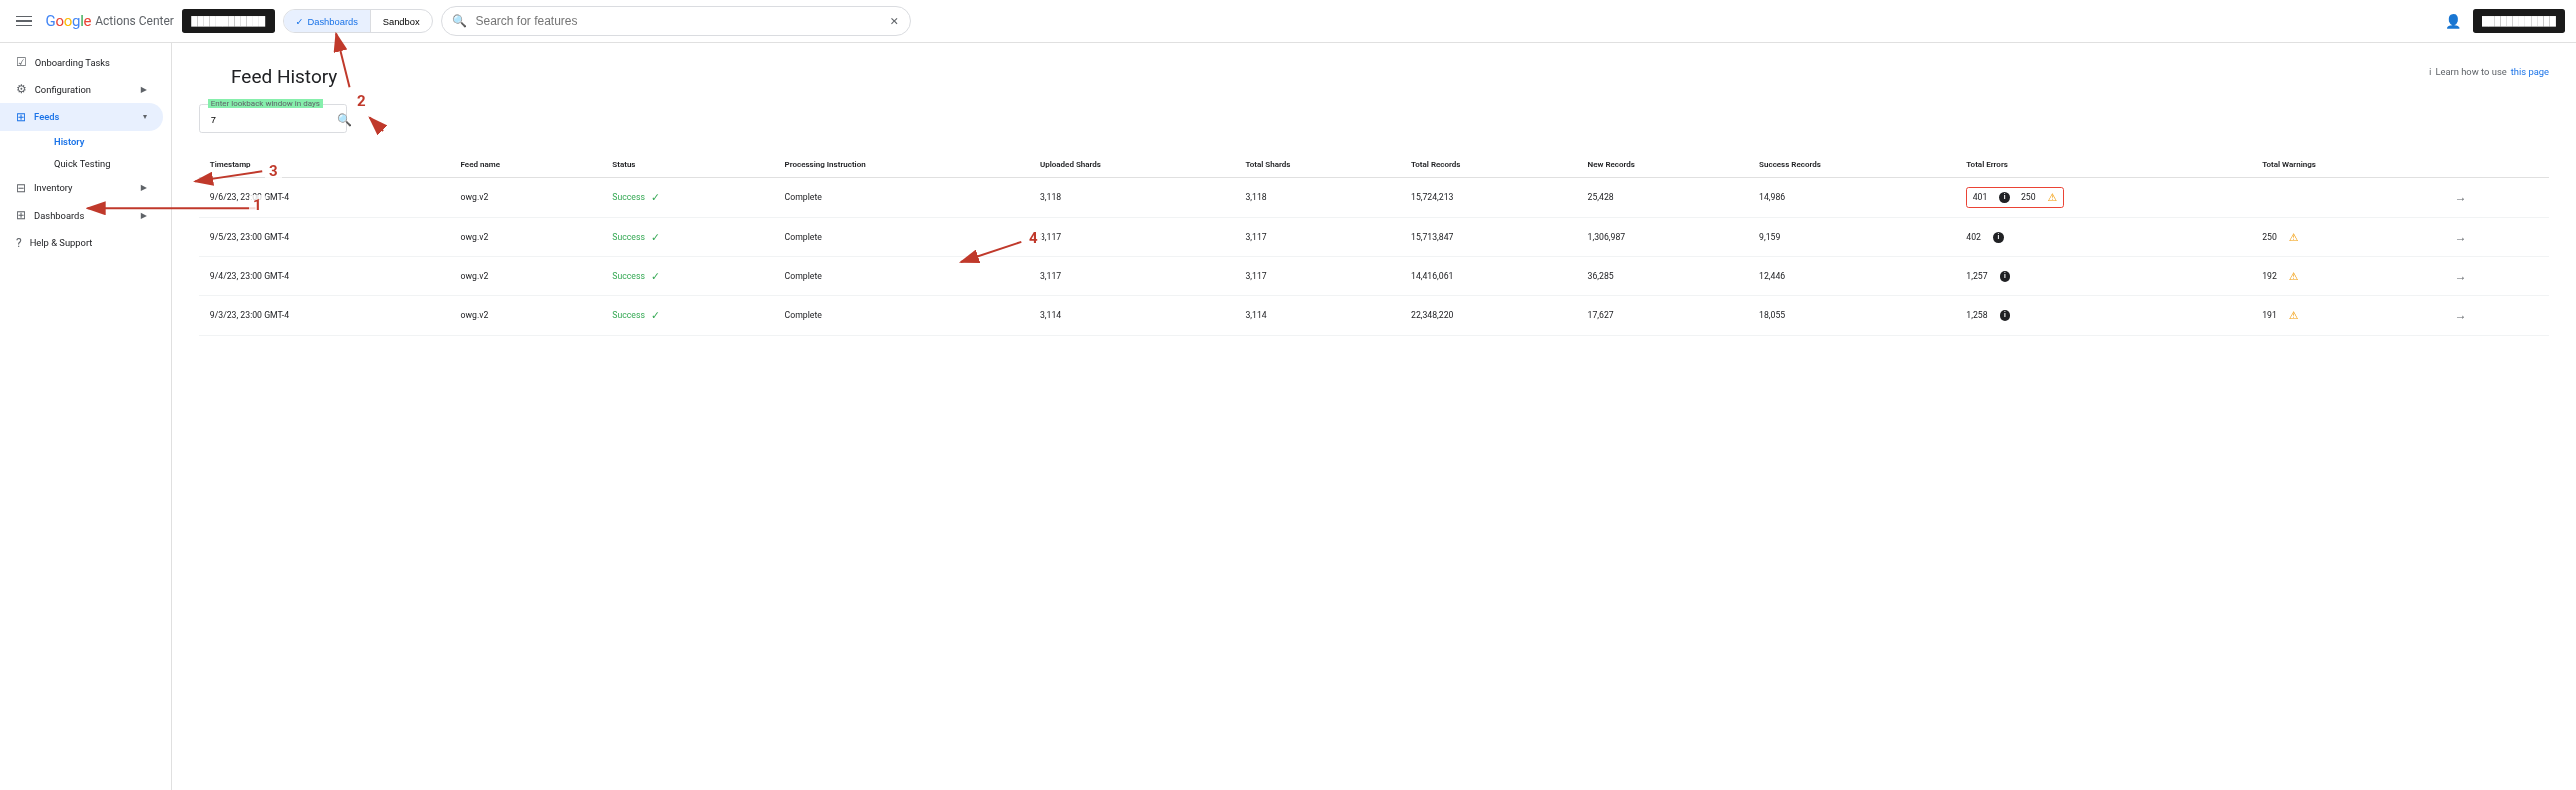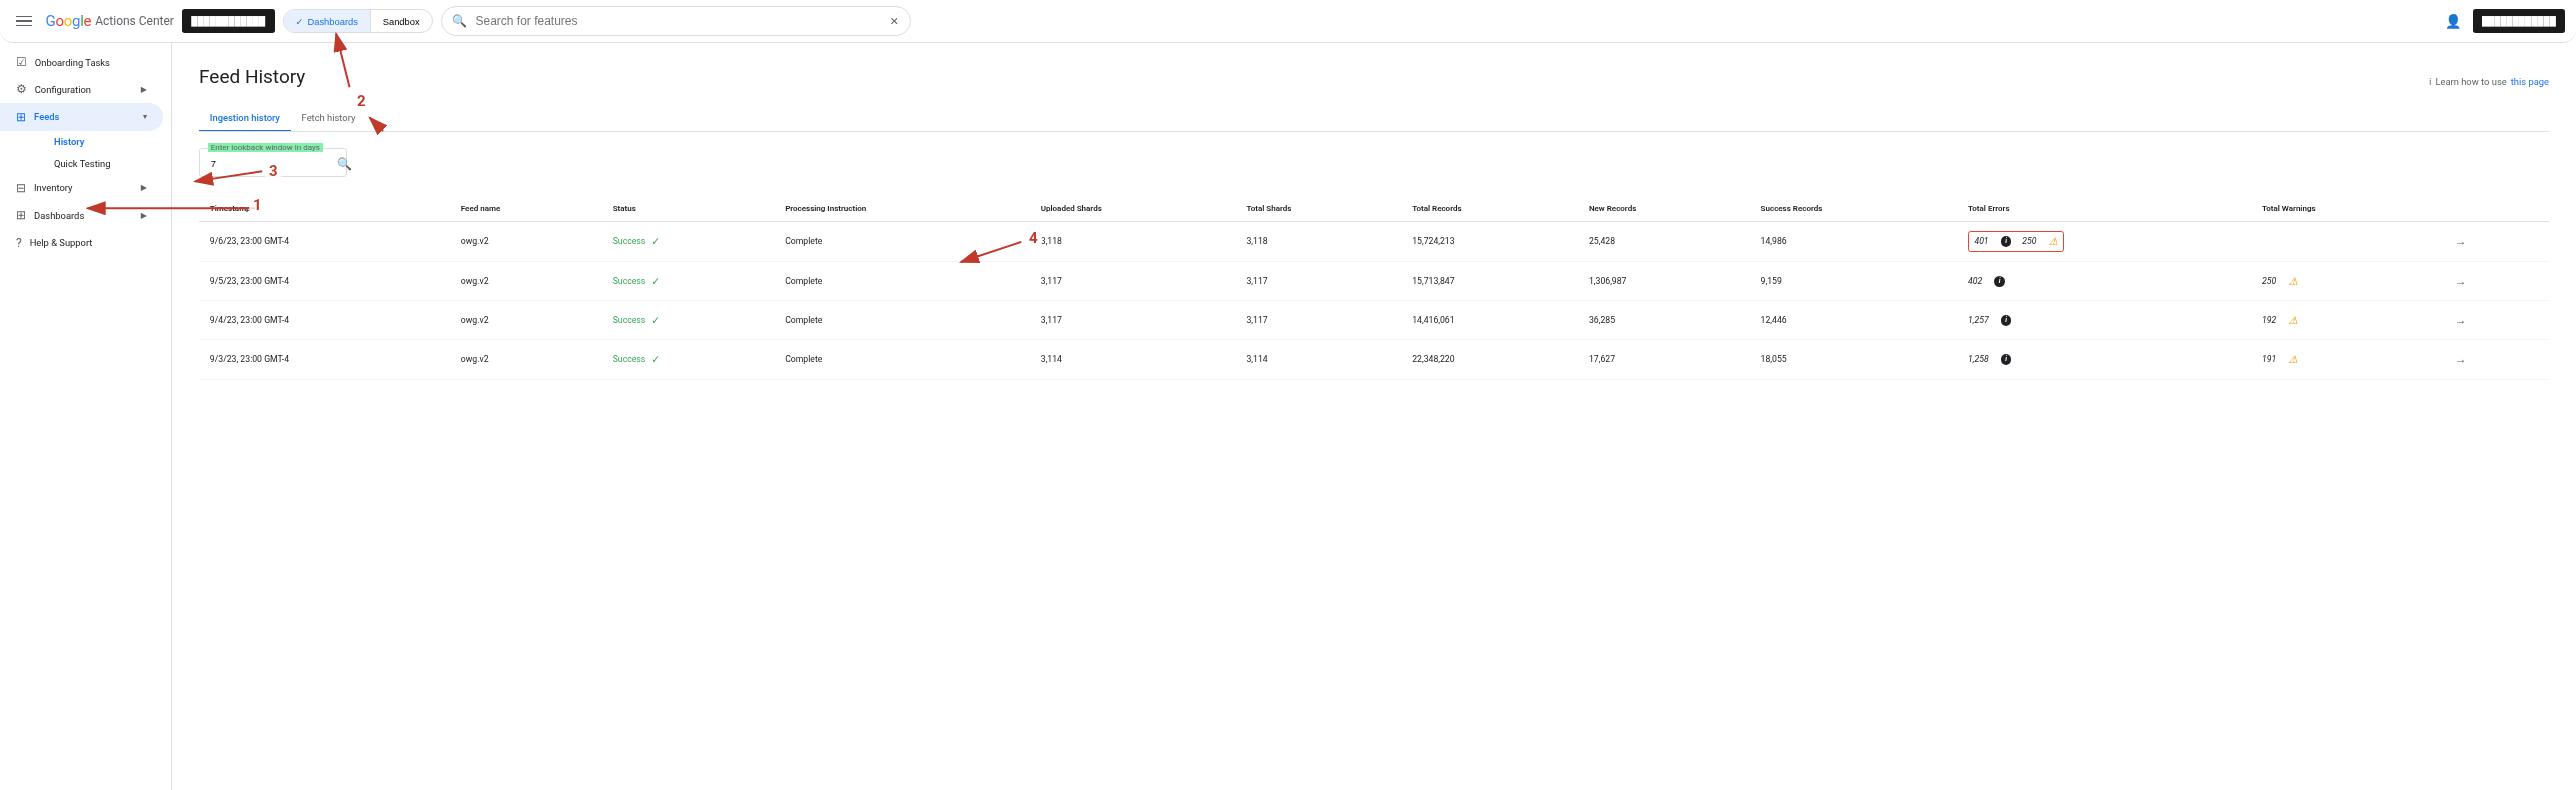--- a/index.html
+++ b/index.html
@@ -1,19 +1,19 @@
 <!DOCTYPE html>
 <html style="font-size:10.8px"><head>
   <meta charset="utf-8">
   <style>
     * { box-sizing: border-box; margin: 0; padding: 0; }
     body { font-family: 'Google Sans', Roboto, Arial, sans-serif; font-size: 9.4px; color: #202124; background: #fff; display: flex; flex-direction: column; height: 100vh; overflow: hidden; }
 
     
-    .header { display: flex; align-items: center; height: 43px; padding: 0 10.8px; border-bottom: 0.7px solid #e0e0e0; gap: 8px; flex-shrink: 0; border-radius: 13px; }
+    .header { display: flex; align-items: center; height: 43px; padding: 0 10.8px; border-bottom: 0.7px solid #e0e0e0; gap: 8px; flex-shrink: 0; }
     .hamburger { cursor: pointer; display: flex; flex-direction: column; gap: 3.4px; width: 16px; }
     .hamburger span { display: block; width: 16px; height: 1.3px; background: #5f6368; }
     .logo { display: flex; align-items: center; gap: 4px; text-decoration: none; }
     .logo-google { font-size: 15px; font-weight: 400; letter-spacing: -0.3px; }
     .logo-g { color: #4285F4; }
     .logo-o1 { color: #EA4335; }
     .logo-o2 { color: #FBBC05; }
     .logo-g2 { color: #4285F4; }
     .logo-l { color: #34A853; }
     .logo-e { color: #EA4335; }
@@ -41,21 +41,21 @@
     .nav-item.active { background: #e8f0fe; color: #1a73e8; font-weight: 500; }
     .nav-item .nav-icon { font-size: 12px; color: #5f6368; }
     .nav-item.active .nav-icon { color: #1a73e8; }
     .nav-sub { padding-left: 54px; }
     .nav-sub-item { padding: 5.4px 16px 5.4px 0; cursor: pointer; font-size: 9.4px; color: #202124; display: block; border-radius: 0 16px 16px 0; margin-right: 8px; }
     .nav-sub-item.active { color: #1a73e8; font-weight: 600; }
     .nav-expand { margin-left: auto; font-size: 8px; color: #5f6368; }
 
     
     .content { flex: 1; overflow-y: auto; padding: 21.5px 27px; }
-    .page-header { display: flex; align-items: flex-end; justify-content: space-between; margin-bottom: 16px; }
+    .page-header { display: flex; align-items: flex-start; justify-content: space-between; margin-bottom: 16px; margin-left: 32px; }
     .page-title { font-size: 19px; font-weight: 400; color: #202124; }
     .page-help { display: flex; align-items: center; gap: 4px; font-size: 9.4px; color: #5f6368; }
     .page-help a { color: #1a73e8; text-decoration: none; }
 
     
     .tabs { display: flex; border-bottom: 0.7px solid #e0e0e0; margin-bottom: 16px; }
     .tab { padding: 8px 10.8px; cursor: pointer; font-size: 9.4px; color: #5f6368; position: relative; }
     .tab.active { color: #1a73e8; font-weight: 500; }
     .tab.active::after { content: ''; position: absolute; bottom: -0.7px; left: 0; right: 0; height: 1.3px; background: #1a73e8; }
 
@@ -66,21 +66,21 @@
     .lookback-input { border: none; outline: none; font-size: 9.4px; flex: 1; }
     .lookback-search { color: #5f6368; cursor: pointer; font-size: 12px; }
 
     
     .table-container { width: 100%; overflow-x: auto; }
     table { width: 100%; border-collapse: collapse; min-width: 806px; }
     thead th { font-size: 8px; font-weight: 600; color: #202124; padding: 8px 10.8px; text-align: left; border-bottom: 0.7px solid #e0e0e0; white-space: nowrap; }
     tbody td { font-size: 8.7px; padding: 9.4px 10.8px; border-bottom: 0.7px solid #f1f3f4; color: #202124; white-space: nowrap; vertical-align: middle; }
     .status-success { color: #34a853; display: flex; align-items: center; gap: 6px; }
     .status-check { font-size: 10.8px; }
-    .error-badge { display: inline-flex; align-items: center; gap: 12px; font-style: italic; }
+    .error-badge { display: inline-flex; align-items: center; gap: 12px; }
     .error-count { font-size: 8.7px; }
     .info-icon { background: #202124; color: #fff; border-radius: 50%; width: 10.8px; height: 10.8px; font-size: 6.7px; display: inline-flex; align-items: center; justify-content: center; font-weight: bold; }
     .warn-icon { color: #f29900; font-size: 10.8px; }
     .error-cell-highlighted { border: 1.3px solid #ea4335; border-radius: 2.7px; display: inline-flex; align-items: center; gap: 10.8px; padding: 2.7px 5.4px; }
     .arrow-btn { background: none; border: none; cursor: pointer; color: #5f6368; font-size: 12px; padding: 2.7px 5.4px; }
 
     
     .annotation-overlay { position: fixed; top: 0; left: 0; width: 100%; height: 100%; pointer-events: none; z-index: 1000; }
     .annotation-label { position: absolute; color: #c0392b; font-size: 15px; font-weight: 700; background: rgba(255,255,255,0.8); padding: 1.3px 4px; border-radius: 2.7px; }
   </style>
@@ -171,28 +171,20 @@
 
     <div class="page-header">
       <h1 class="page-title">Feed History</h1>
       <div class="page-help">
         <span>ℹ</span>
         <span>Learn how to use</span>
         <a href="#">this page</a>
       </div>
     </div>
 
-    <div class="tabs">
-      <div class="tab active">
-        <span>Ingestion history</span>
-      </div>
-      <div class="tab">
-        <span>Fetch history</span>
-      </div>
-    </div>
 
     <div class="filter-row">
       <div class="lookback-field">
         <span class="lookback-label">Enter lookback window in days</span>
         <input class="lookback-input" type="text" value="7" style="">
         <span class="lookback-search">🔍</span>
       </div>
     </div>
 
     <div class="table-container">

